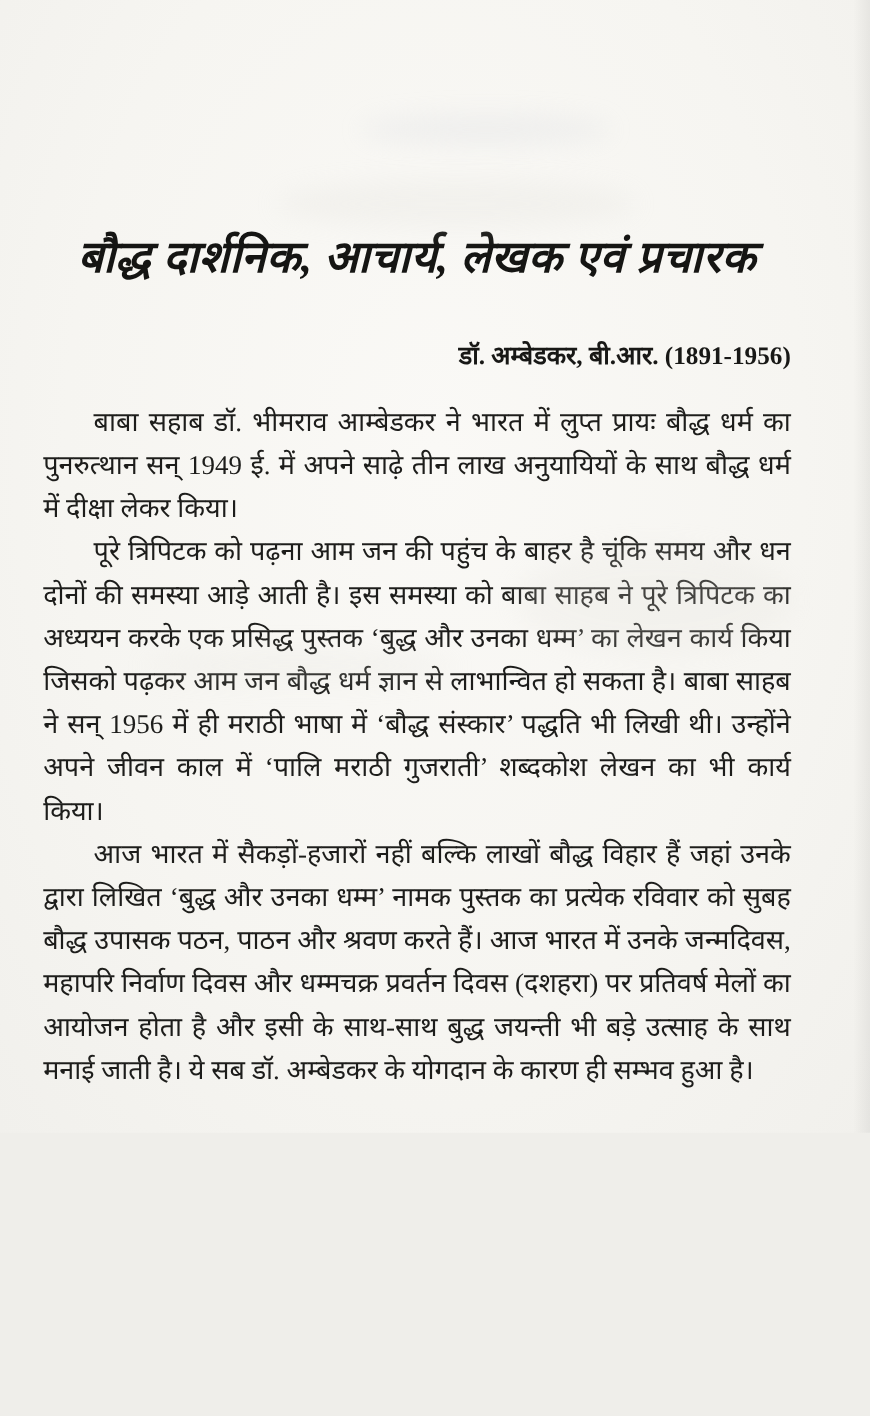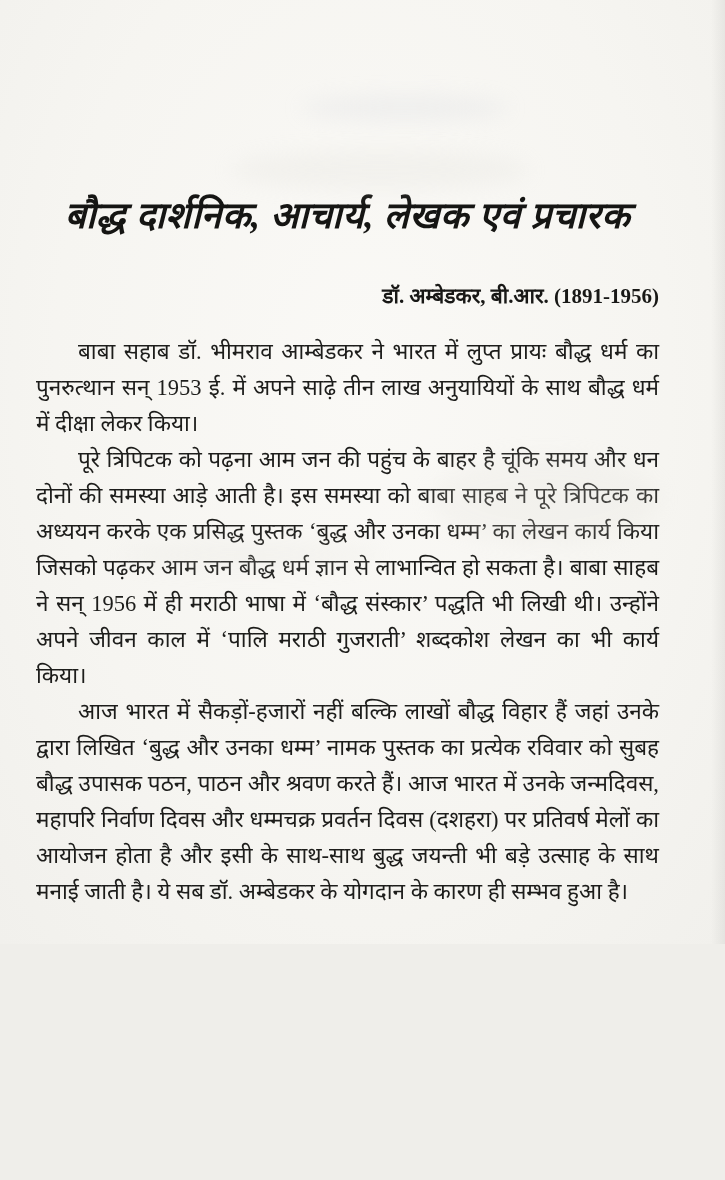--- a/index.html
+++ b/index.html
@@ -92,17 +92,17 @@
   <div class="smudge smudge-3"></div>
   <div class="smudge smudge-4"></div>
   <div class="edge-shade"></div>
   <div class="edge-mark"></div>
 
   <h1 class="title">बौद्ध दार्शनिक, आचार्य, लेखक एवं प्रचारक</h1>
 
   <h2 class="subtitle">डॉ. अम्बेडकर, बी.आर. (1891-1956)</h2>
 
   <div class="body-text">
-    <p>बाबा सहाब डॉ. भीमराव आम्बेडकर ने भारत में लुप्त प्रायः बौद्ध धर्म का पुनरुत्थान सन् 1953 ई. में अपने साढ़े तीन लाख अनुयायियों के साथ बौद्ध धर्म में दीक्षा लेकर किया।</p>
+    <p>बाबा सहाब डॉ. भीमराव आम्बेडकर ने भारत में लुप्त प्रायः बौद्ध धर्म का पुनरुत्थान सन् 1949 ई. में अपने साढ़े तीन लाख अनुयायियों के साथ बौद्ध धर्म में दीक्षा लेकर किया।</p>
     <p>पूरे त्रिपिटक को पढ़ना आम जन की पहुंच के बाहर है चूंकि समय और धन दोनों की समस्या आड़े आती है। इस समस्या को बाबा साहब ने पूरे त्रिपिटक का अध्ययन करके एक प्रसिद्ध पुस्तक ‘बुद्ध और उनका धम्म’ का लेखन कार्य किया जिसको पढ़कर आम जन बौद्ध धर्म ज्ञान से लाभान्वित हो सकता है। बाबा साहब ने सन् 1956 में ही मराठी भाषा में ‘बौद्ध संस्कार’ पद्धति भी लिखी थी। उन्होंने अपने जीवन काल में ‘पालि मराठी गुजराती’ शब्दकोश लेखन का भी कार्य किया।</p>
     <p>आज भारत में सैकड़ों-हजारों नहीं बल्कि लाखों बौद्ध विहार हैं जहां उनके द्वारा लिखित ‘बुद्ध और उनका धम्म’ नामक पुस्तक का प्रत्येक रविवार को सुबह बौद्ध उपासक पठन, पाठन और श्रवण करते हैं। आज भारत में उनके जन्मदिवस, महापरि निर्वाण दिवस और धम्मचक्र प्रवर्तन दिवस (दशहरा) पर प्रतिवर्ष मेलों का आयोजन होता है और इसी के साथ-साथ बुद्ध जयन्ती भी बड़े उत्साह के साथ मनाई जाती है। ये सब डॉ. अम्बेडकर के योगदान के कारण ही सम्भव हुआ है।</p>
   </div>
 </div>
 
 </body></html>

